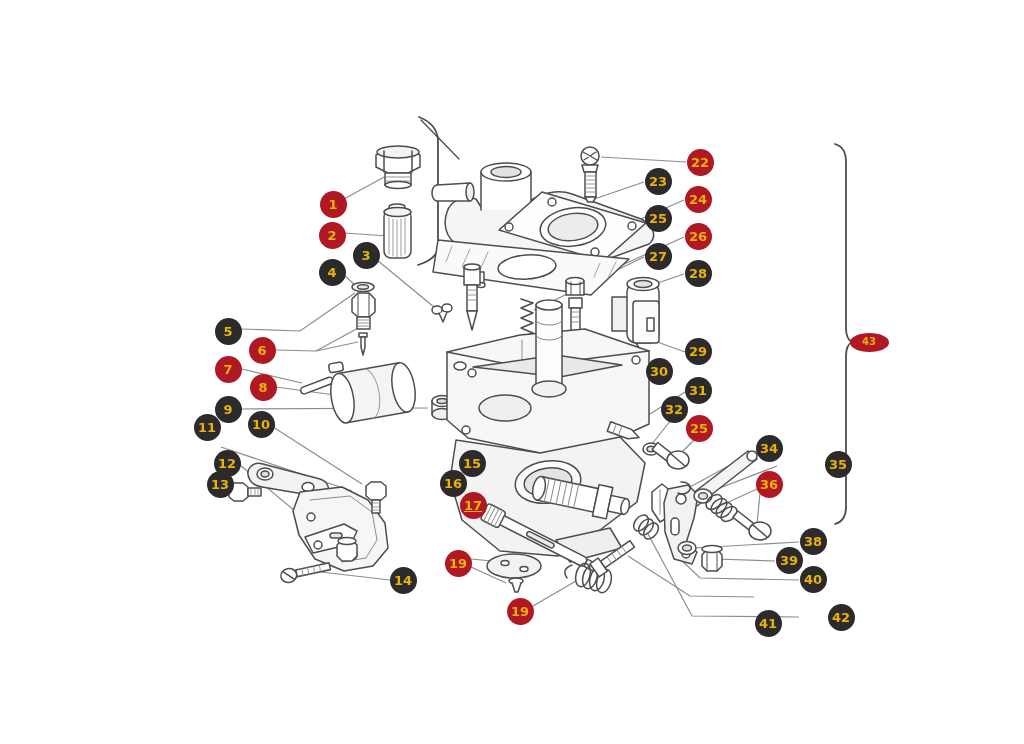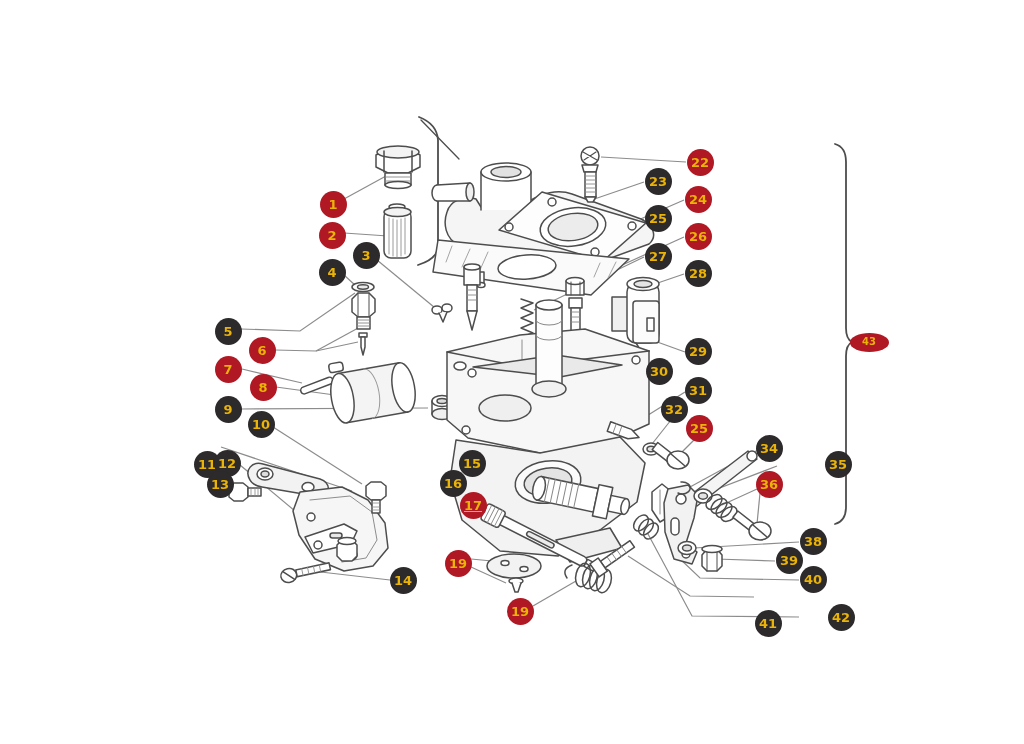--- a/index.html
+++ b/index.html
@@ -358,21 +358,21 @@
       <div class="callout" style="left: 319.5px; top: 190.5px; background: rgb(176, 24, 35);">1</div>
       <div class="callout" style="left: 318.5px; top: 221.5px; background: rgb(176, 24, 35);">2</div>
       <div class="callout" style="left: 352.5px; top: 241.5px; background: rgb(45, 42, 43);">3</div>
       <div class="callout" style="left: 318.5px; top: 258.5px; background: rgb(45, 42, 43);">4</div>
       <div class="callout" style="left: 214.5px; top: 317.5px; background: rgb(45, 42, 43);">5</div>
       <div class="callout" style="left: 248.5px; top: 336.5px; background: rgb(176, 24, 35);">6</div>
       <div class="callout" style="left: 214.5px; top: 355.5px; background: rgb(176, 24, 35);">7</div>
       <div class="callout" style="left: 249.5px; top: 373.5px; background: rgb(176, 24, 35);">8</div>
       <div class="callout" style="left: 214.5px; top: 395.5px; background: rgb(45, 42, 43);">9</div>
       <div class="callout" style="left: 247.5px; top: 410.5px; background: rgb(45, 42, 43);">10</div>
-      <div class="callout" style="left: 193.5px; top: 451px; background: rgb(45, 42, 43);">11</div>
+      <div class="callout" style="left: 193.5px; top: 414px; background: rgb(45, 42, 43);">11</div>
       <div class="callout" style="left: 213.5px; top: 449.5px; background: rgb(45, 42, 43);">12</div>
       <div class="callout" style="left: 194.5px; top: 470.5px; background: rgb(45, 42, 43); margin-left: 12px;">13</div>
       <div class="callout" style="left: 389.5px; top: 566.5px; background: rgb(45, 42, 43);">14</div>
       <div class="callout" style="left: 458.5px; top: 449.5px; background: rgb(45, 42, 43);">15</div>
       <div class="callout" style="left: 439.5px; top: 469.5px; background: rgb(45, 42, 43);">16</div>
       <div class="callout" style="left: 459.5px; top: 491.5px; background: rgb(176, 24, 35); text-decoration: underline;">17</div>
       <div class="callout" style="left: 444.5px; top: 549.5px; background: rgb(176, 24, 35);">19</div>
       <div class="callout" style="left: 506.5px; top: 597.5px; background: rgb(176, 24, 35);">19</div>
       <div class="callout" style="left: 686.5px; top: 148.5px; background: rgb(176, 24, 35);">22</div>
       <div class="callout" style="left: 644.5px; top: 167.5px; background: rgb(45, 42, 43);">23</div>

